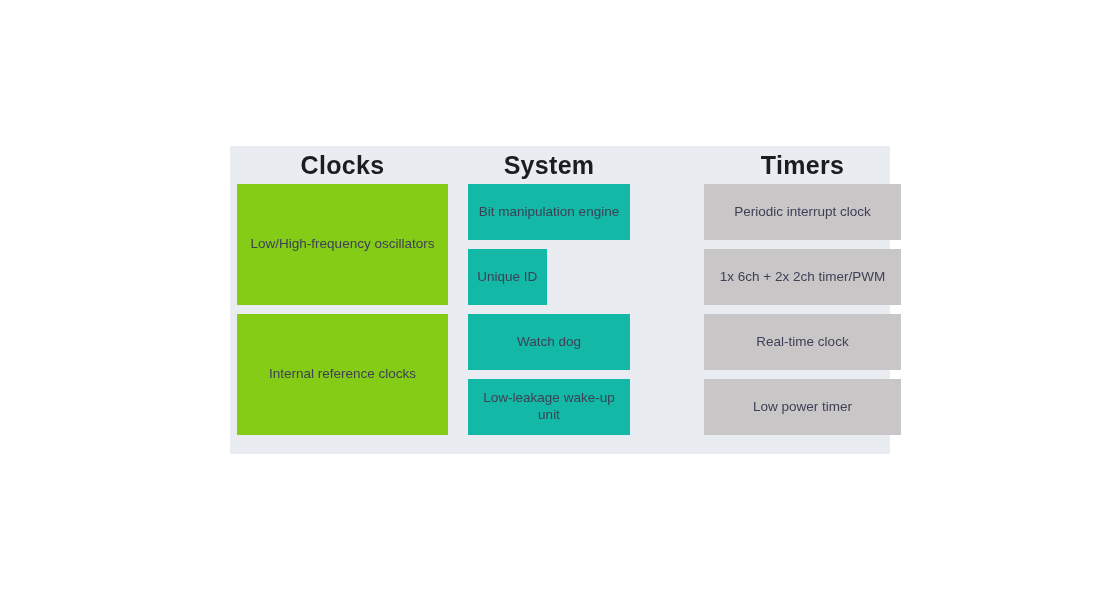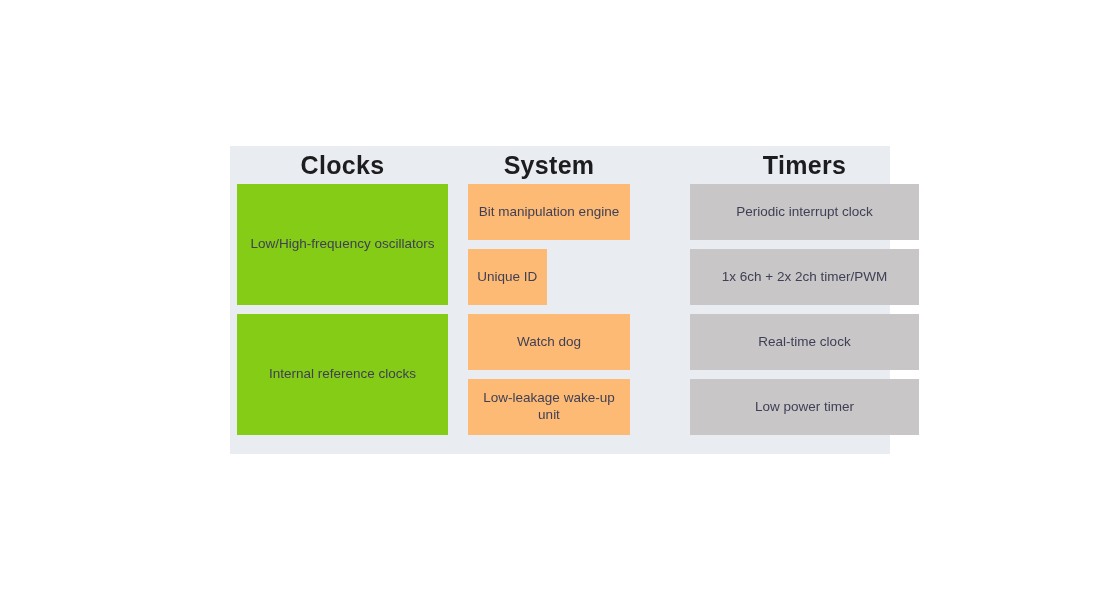--- a/index.html
+++ b/index.html
@@ -25,21 +25,21 @@
     height: 308px;
     background: #e9edf2;
   }
   .column {
     position: absolute;
     top: 0;
     height: 100%;
   }
   .col-clocks { left: 7px;   width: 211px; }
   .col-system { left: 238px; width: 162px; }
-  .col-timers { left: 460px; width: 229px; }
+  .col-timers { left: 474px; width: 197px; }
 
   .col-header {
     height: 38px;
     display: flex;
     align-items: center;
     justify-content: center;
     font-weight: bold;
     font-size: 25px;
     letter-spacing: 0.3px;
     color: #1d1d1f;
@@ -60,21 +60,21 @@
     font-size: 13.5px;
     line-height: 1.25;
     color: #3f3f55;
     padding: 2px 4px;
     box-sizing: border-box;
   }
   .block.half { grid-column: auto / span 1; }
   .block.tall { grid-row: span 2; }
 
   .fill-clocks { background: #84cc16; }
-  .fill-system { background: #fdba74; }
+  .fill-system { background: #14b8a6; }
   .fill-timers { background: #c8c6c6; }
 </style>
 </head>
 <body>
 
 <div class="canvas">
   <div class="panel">
 
     <div class="column col-clocks">
       <div class="col-header">Clocks</div>

